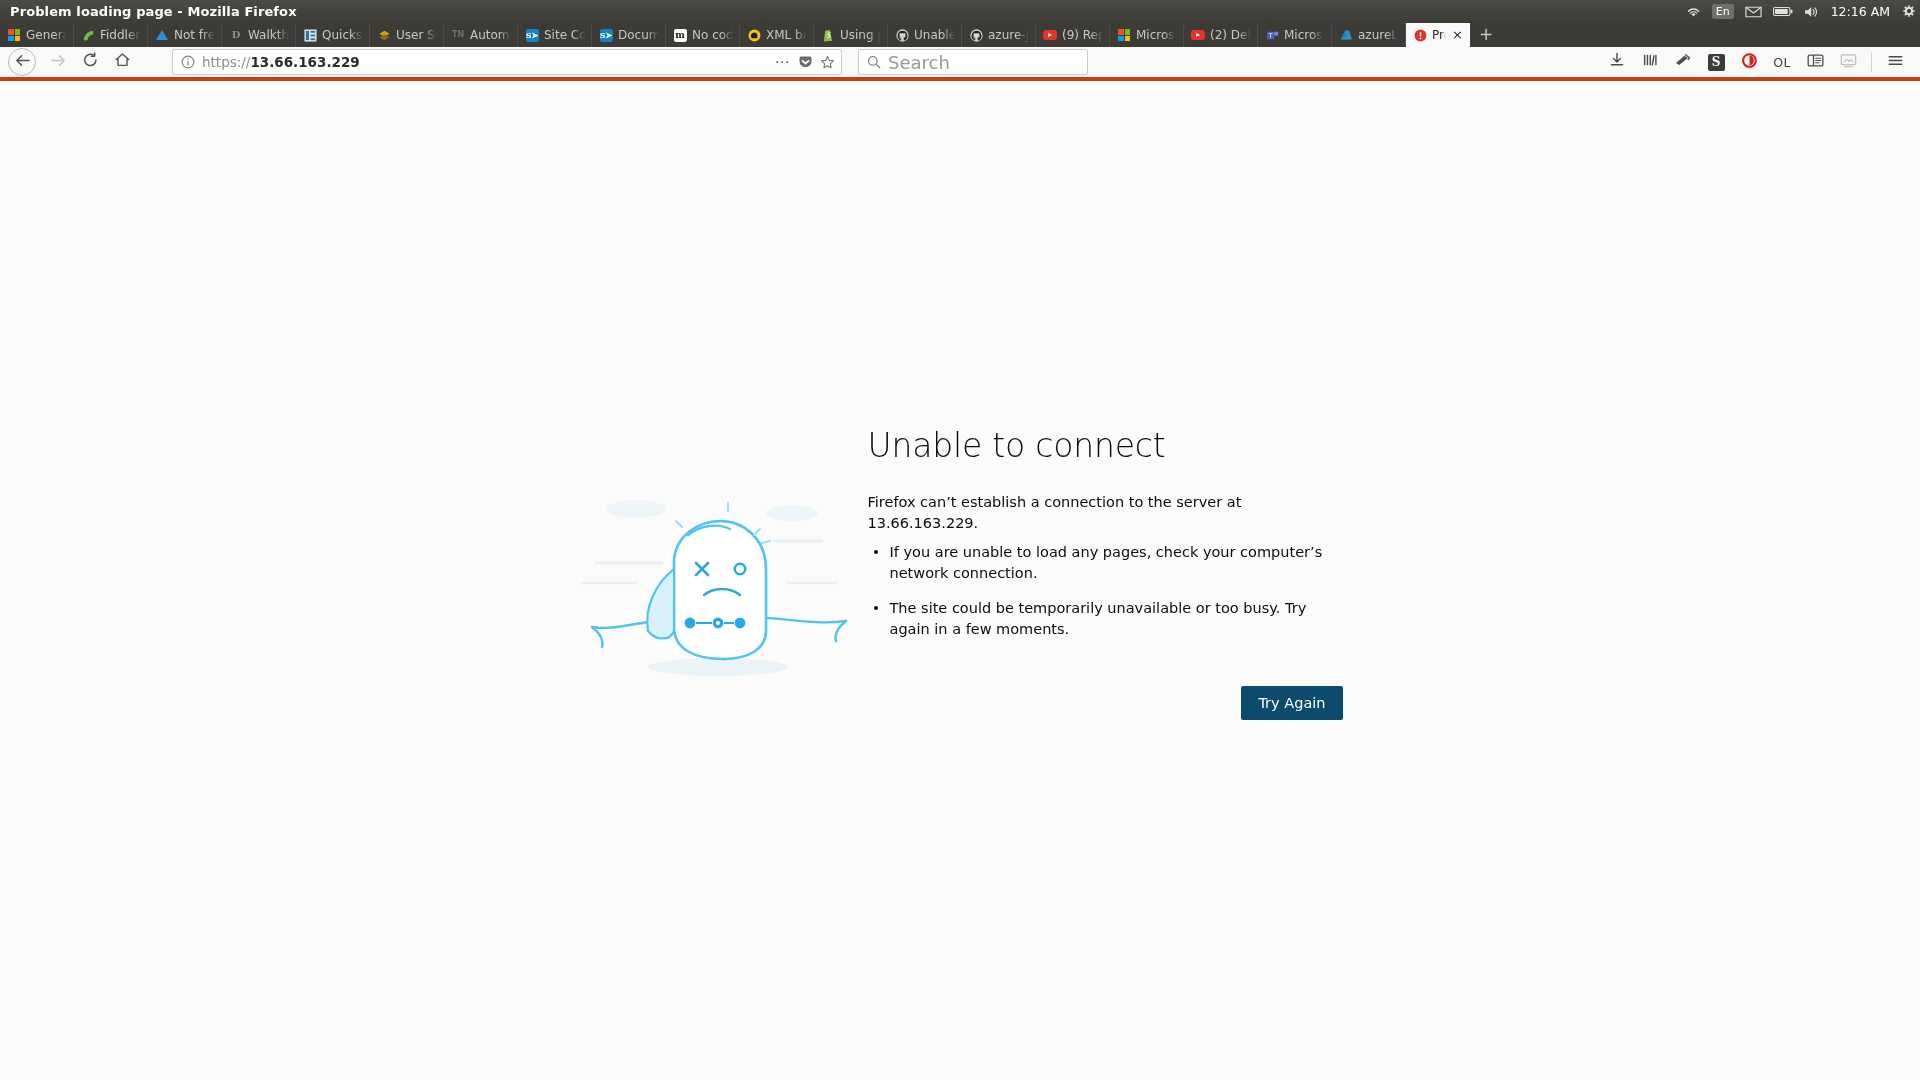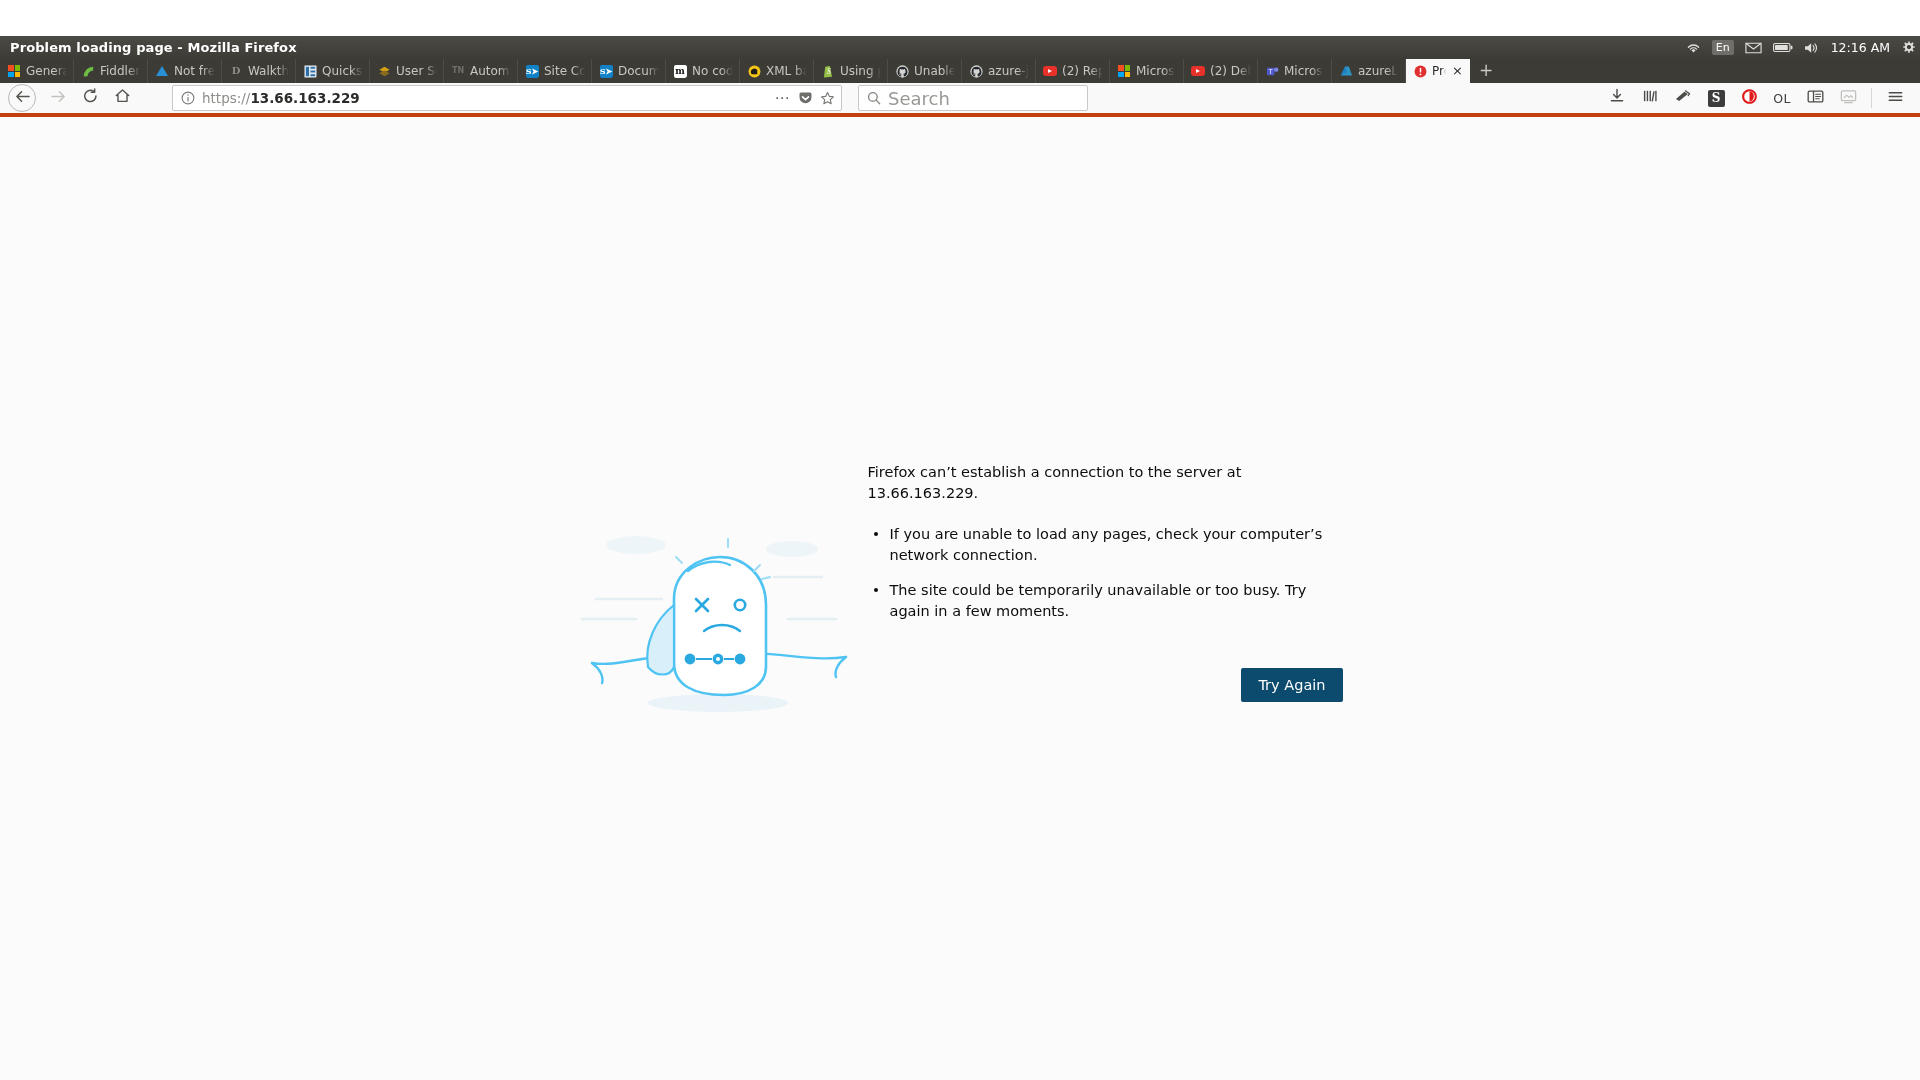--- a/index.html
+++ b/index.html
@@ -10,21 +10,20 @@
     background: #ffffff;
   }
 
   
   .titlebar {
     height: 23px;
     background: linear-gradient(to bottom, #4b4a45, #3c3b36);
     display: flex;
     align-items: center;
     position: relative;
-    margin-top: 36px;
   }
   .titlebar-title {
     color: #ffffff;
     font-size: 13px;
     font-weight: bold;
     margin-left: 10px;
     letter-spacing: 0.1px;
     white-space: nowrap;
   }
   .tray {
@@ -214,21 +213,21 @@
     font-weight: 300;
     color: #0c0c0d;
     letter-spacing: -.2px;
     line-height: 1.2;
     margin-bottom: 26px;
   }
   .err-intro {
     font-size: 14.5px;
     color: #0c0c0d;
     line-height: 1.45;
-    margin-bottom: 20px;
+    margin-bottom: 8px;
   }
   .err-list { list-style: none; }
   .err-list li {
     position: relative;
     font-size: 14.5px;
     color: #0c0c0d;
     line-height: 1.45;
     padding-left: 22px;
     margin-bottom: 14px;
   }
@@ -420,21 +419,21 @@
           <path d="M7 1.8 A5.4 5.4 0 0 0 5.3 12.3 C5.6 12.3 5.7 12.1 5.7 11.9 L5.7 11 C4.2 11.3 3.9 10.3 3.9 10.3 C3.6 9.7 3.3 9.5 3.3 9.5 C2.8 9.2 3.3 9.2 3.3 9.2 C3.9 9.2 4.2 9.8 4.2 9.8 C4.7 10.6 5.5 10.4 5.8 10.2 C5.8 9.9 5.9 9.6 6.1 9.5 C4.9 9.4 3.7 8.9 3.7 6.9 C3.7 6.3 3.9 5.9 4.2 5.5 C4.1 5.4 3.9 4.9 4.2 4.2 C4.2 4.2 4.7 4.1 5.7 4.8 A5.2 5.2 0 0 1 8.3 4.8 C9.3 4.1 9.8 4.2 9.8 4.2 C10.1 4.9 9.9 5.4 9.8 5.5 C10.1 5.9 10.3 6.3 10.3 6.9 C10.3 8.9 9.1 9.4 7.9 9.5 C8.1 9.7 8.3 10.1 8.3 10.6 L8.3 11.9 C8.3 12.1 8.4 12.3 8.7 12.3 A5.4 5.4 0 0 0 7 1.8 Z" fill="#24292e"></path>
         </svg>
     </span>
     <span class="tab-label">azure-ju</span>
   </div>
 
   <div class="tab">
     <span class="tab-favicon">
         <span class="fav-yt"></span>
       </span>
-    <span class="tab-label">(2) Rep</span>
+    <span class="tab-label">(9) Rep</span>
   </div>
 
   <div class="tab">
     <span class="tab-favicon">
       <span class="fav-ms">
           <i style="background:#f25022"></i>
           <i style="background:#7fba00"></i>
           <i style="background:#00a4ef"></i>
           <i style="background:#ffb900"></i>
         </span>
@@ -676,20 +675,21 @@
           <g stroke="#9ddcf5" stroke-width="2" stroke-linecap="round" fill="none">
             <path d="M176 44 L182 38"></path>
               <path d="M184 52 L192 50"></path>
             <path d="M104 36 L98 30"></path>
             <path d="M150 20 L150 12"></path>
           </g>
         </svg>
       </div>
 
       <div class="err-body">
+        <div class="err-title">Unable to connect</div>
         <div class="err-intro">Firefox can’t establish a connection to the server at 13.66.163.229.</div>
         <ul class="err-list">
           <li>If you are unable to load any pages, check your computer’s network connection.</li>
           <li>The site could be temporarily unavailable or too busy. Try again in a few moments.</li>
         </ul>
         <div class="err-actions">
           <button class="btn-retry">Try Again</button>
         </div>
       </div>
 

